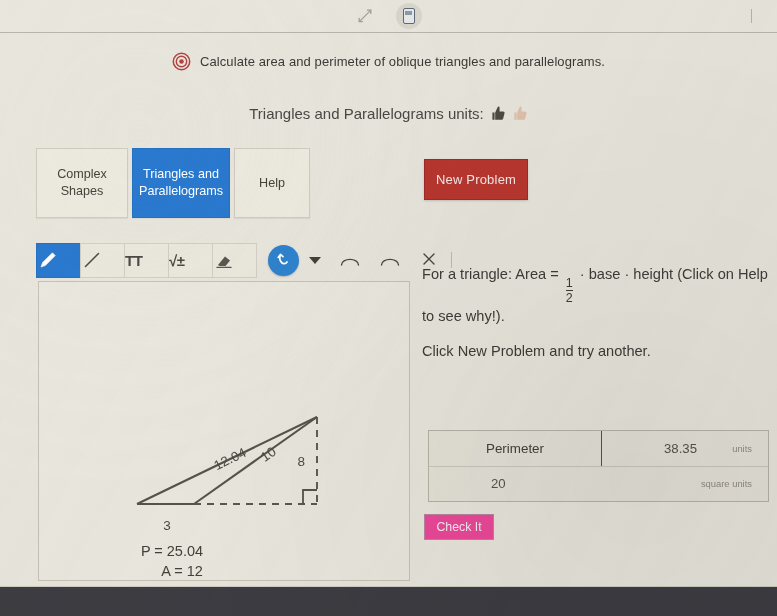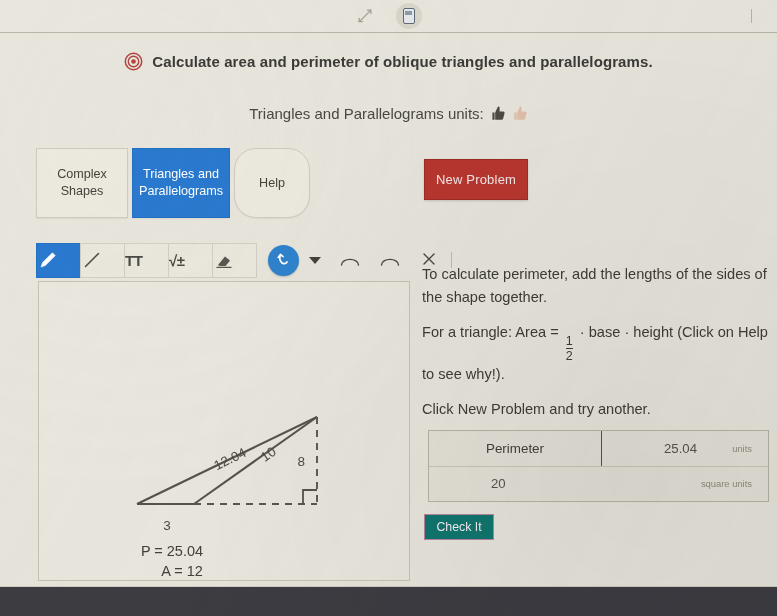--- a/index.html
+++ b/index.html
@@ -60,21 +60,21 @@
     background:rgba(90,86,78,.35);
   }
 
   
   .title-row{
     position:absolute; left:0; top:52px; width:777px;
     display:flex; align-items:center; justify-content:center; gap:9px;
   }
   .target-icon{ width:19px;height:19px; flex:0 0 auto; }
   .title-text{
-    font-size:15px; font-weight:700; color:#3b3a36; letter-spacing:.1px;
+    font-size:13px; font-weight:400; color:#3b3a36; letter-spacing:.1px;
     white-space:nowrap;
   }
   .status-row{
     position:absolute; left:0; top:105px; width:777px;
     display:flex; align-items:center; justify-content:center; gap:7px;
   }
   .status-text{ font-size:15px; color:#4a4843; font-weight:500;}
   .thumb{ width:15px;height:17px; display:block;}
 
   
@@ -88,21 +88,21 @@
     display:flex; align-items:center; justify-content:center;
     text-align:center;
     font-size:12.6px; color:#45433e; line-height:1.32;
     padding:0 9px;
     margin-right:4px;
     box-shadow:0 1px 1px rgba(0,0,0,.05);
   }
   .tab.w1{ width:88px;}
   .tab.w2{ width:92px;}
   .tab.w3{ width:98px;}
-  .tab.w4{ width:76px;border-radius:22px;}
+  .tab.w4{ width:76px;}
   .tab.active{
     background:#2979cf; color:#fff; border-color:#2470c2; font-weight:500;
   }
 
   .newprob{
     position:absolute; left:424px; top:159px;
     width:104px;height:41px;
     background:#b8362f; color:#f4e9e6;
     border:1px solid #9d2c26;
     font-size:13px; letter-spacing:.2px;
@@ -188,21 +188,21 @@
     flex:1; height:100%; display:flex; align-items:center; position:relative;
   }
   .tval{ position:absolute; left:62px; font-size:13.2px; color:#56534c;}
   .tunit{ position:absolute; right:16px; font-size:9.4px; color:#8e8a80;}
   .cursor{
     position:absolute; left:38px; top:8px; width:11px;height:16px;
   }
   .checkit{
     position:absolute; left:424px; top:514px;
     width:70px;height:26px;
-    background:#0f766e; color:#f6eef3;
+    background:#ec4899; color:#f6eef3;
     font-size:12.3px;
     display:flex;align-items:center;justify-content:center;
     border:1px solid #b9849f;
   }
 
   
   .botbar{
     position:absolute;left:0;bottom:0;width:777px;height:30px;
     background:#3c3c42;
     border-top:1px solid #cfccc2;
@@ -332,38 +332,37 @@
       <text x="266" y="184" font-family="'Liberation Sans', sans-serif" font-size="13.5" fill="#4d4a44" text-anchor="end">8</text>
       <text x="128" y="248" font-family="'Liberation Sans', sans-serif" font-size="13.5" fill="#4d4a44" text-anchor="middle">3</text>
 
       <text x="133" y="274" font-family="'Liberation Sans', sans-serif" font-size="14.5" fill="#43413c" text-anchor="middle">P = 25.04</text>
       <text x="143" y="294" font-family="'Liberation Sans', sans-serif" font-size="14.5" fill="#43413c" text-anchor="middle">A = 12</text>
     </svg>
   </div>
 
   <div class="rpanel">
     <div class="rtext">
-      <p>To calculate perimeter, add the lengths of the sides of the shape together.</p>
       <p>
         <span>For a triangle: Area =</span>
         <span class="frac">
           <span class="num">1</span>
           <span class="den">2</span>
         </span>
         <span>· base ·  height (Click on Help to see why!).</span>
       </p>
       <p>Click New Problem and try another.</p>
     </div>
   </div>
 
   <div class="tbl">
     <div class="trow">
       <div class="tlabel">Perimeter</div>
       <div class="tvalwrap">
-        <span class="tval">25.04</span>
+        <span class="tval">38.35</span>
         <span class="tunit">units</span>
       </div>
     </div>
     <div class="trow">
       <div class="tvalwrap">
         <span class="tval">20</span>
         <span class="tunit">square units</span>
       </div>
     </div>
   </div>

